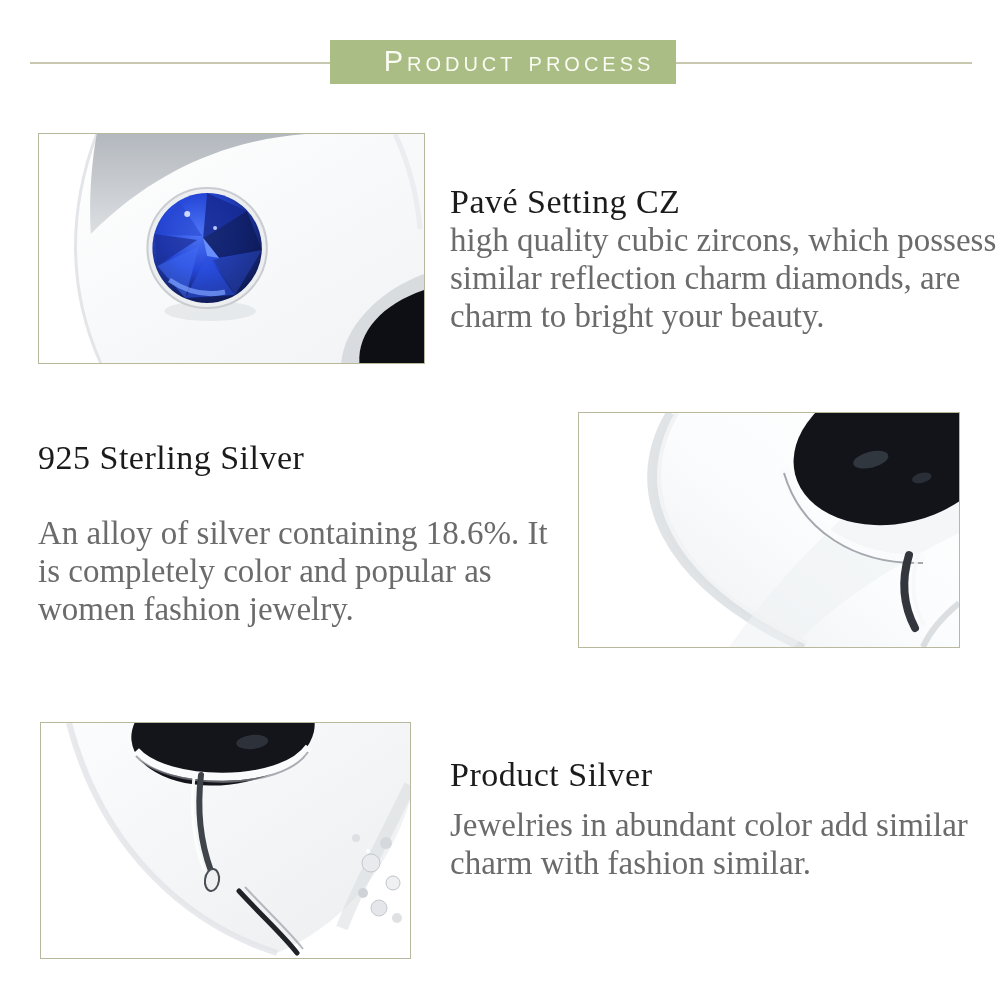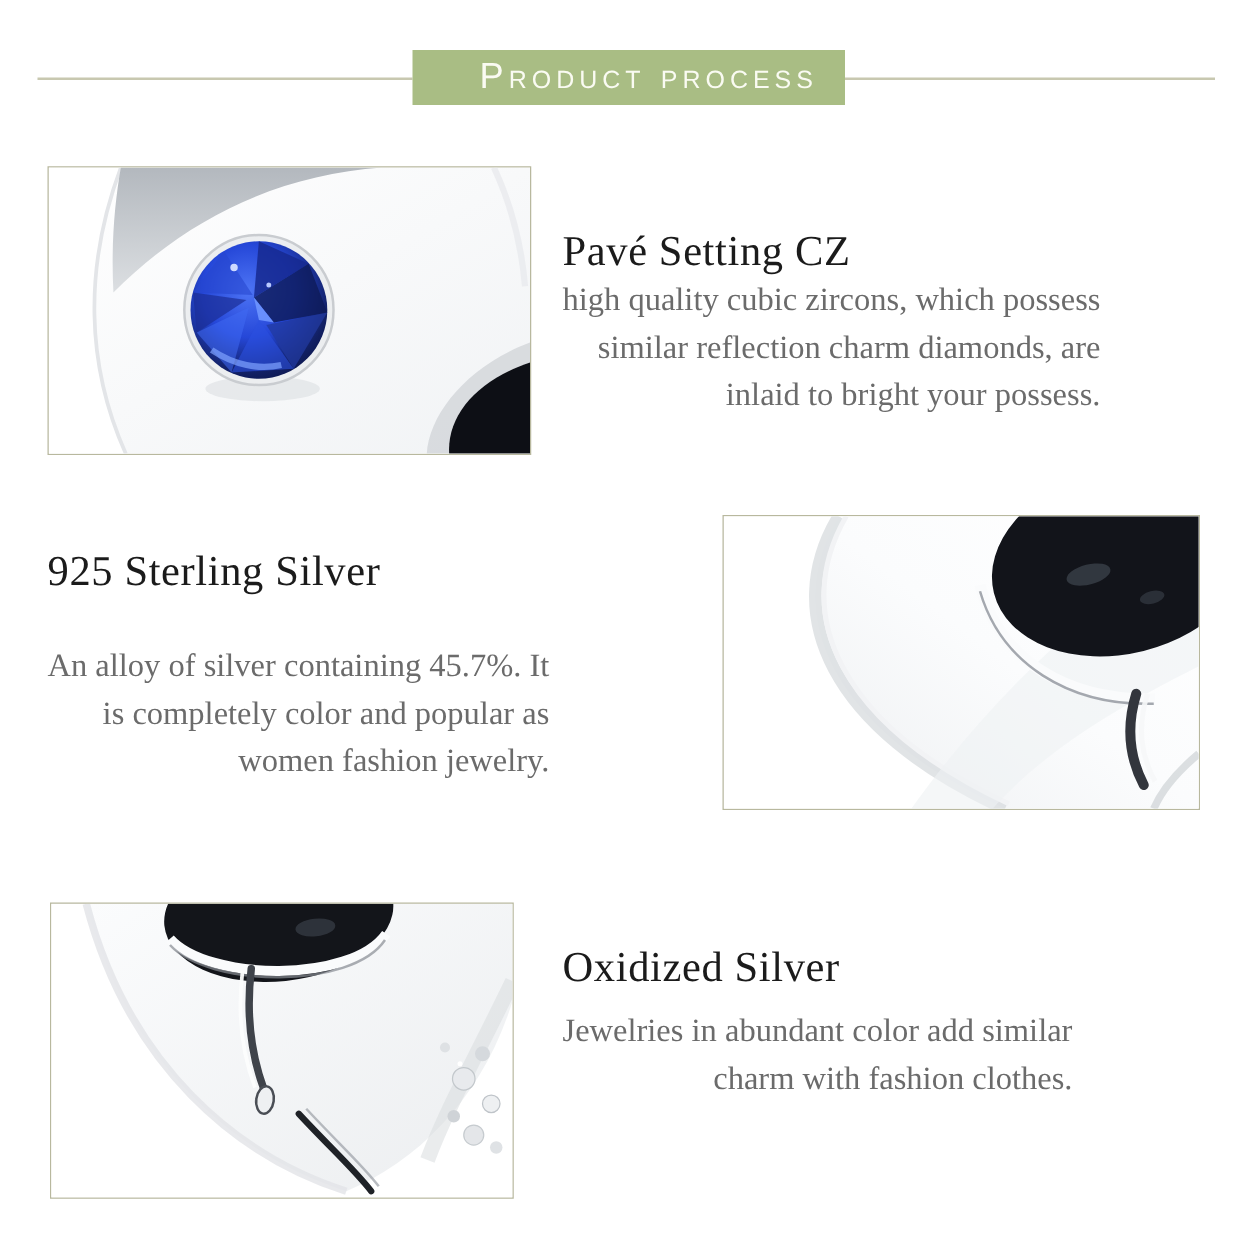--- a/index.html
+++ b/index.html
@@ -42,23 +42,22 @@
   .photo-1{left:38px;top:133px;width:387px;height:231px;}
   .photo-2{left:578px;top:412px;width:382px;height:236px;}
   .photo-3{left:40px;top:722px;width:371px;height:237px;}
   
   .feature-heading{
     position:absolute;
     font-size:34px;font-weight:normal;color:var(--heading-text);
     letter-spacing:0.5px;white-space:nowrap;line-height:1.2;
   }
   .feature-body{
-    position:absolute;font-size:26px;color:var(--body-text);
+    position:absolute;font-size:33px;color:var(--body-text);
     line-height:38px;
-    text-align:right;
   }
   .feature-body .line{display:block;white-space:nowrap;}
   .h-1{left:450px;top:166px;margin-top:16px;}
   .b-1{left:450px;top:221px;}
   .h-2{left:38px;top:438px;}
   .b-2{left:38px;top:514px;}
   .h-3{left:450px;top:755px;}
   .b-3{left:450px;top:806px;}
 </style>
 </head>
@@ -115,28 +114,28 @@
           <circle cx="8" cy="-20" r="2" fill="#b9c9ff"></circle>
         </g>
         <path d="M387 140 C338 158 306 196 304 229 L322 229 C320 198 345 170 387 156 Z" fill="#c3c7cc" opacity="0.55"></path>
         <path d="M387 156 C345 170 320 198 322 229 L387 229 Z" fill="#0d0f15"></path>
       </svg>
     </figure>
     <h2 class="feature-heading h-1">Pavé Setting CZ</h2>
     <p class="feature-body b-1">
       <span class="line">high quality cubic zircons, which possess</span>
       <span class="line">similar reflection charm diamonds, are</span>
-      <span class="line">inlaid to bright your possess.</span>
+      <span class="line">charm to bright your beauty.</span>
     </p>
   </section>
 
   <section>
     <h2 class="feature-heading h-2">925 Sterling Silver</h2>
     <p class="feature-body b-2">
-      <span class="line">An alloy of silver containing 45.7%. It</span>
+      <span class="line">An alloy of silver containing 18.6%. It</span>
       <span class="line">is completely color and popular as</span>
       <span class="line">women fashion jewelry.</span>
     </p>
     <figure class="photo photo-2" aria-label="close-up of polished 925 sterling silver charm surface with oxidized clip">
       <svg viewBox="0 0 380 234" preserveAspectRatio="none">
         <defs>
           <linearGradient id="g2face" x1="0" y1="1" x2="1" y2="0">
             <stop offset="0" stop-color="#eef0f2"></stop>
               <stop offset="0.5" stop-color="#fbfcfd"></stop>
               <stop offset="1" stop-color="#ffffff"></stop>
@@ -191,20 +190,20 @@
         </g>
         <path d="M95 28 C125 62 240 64 268 24" stroke="#fafbfc" stroke-width="8" fill="none"></path>
         <path d="M95 33 C126 67 240 69 267 29" stroke="#878c93" stroke-width="2" fill="none" opacity="0.7"></path>
         <path d="M160 52 C156 86 159 118 170 148" stroke="#3f434a" stroke-width="6" fill="none" stroke-linecap="round"></path>
         <path d="M153 54 C149 87 152 118 163 147" stroke="#fcfdfd" stroke-width="3" fill="none" opacity="0.95"></path>
         <ellipse cx="171" cy="157" rx="7" ry="11" fill="#eef0f2" stroke="#4a4e55" stroke-width="2" transform="rotate(8 171 157)"></ellipse>
         <path d="M198 168 C224 196 243 213 256 230" stroke="#1f2227" stroke-width="5" fill="none" stroke-linecap="round"></path>
         <path d="M204 164 C230 192 249 209 262 226" stroke="#9ba0a6" stroke-width="2" fill="none" opacity="0.7"></path>
       </svg>
     </figure>
-    <h2 class="feature-heading h-3">Oxidized Silver</h2>
+    <h2 class="feature-heading h-3">Product Silver</h2>
     <p class="feature-body b-3">
       <span class="line">Jewelries in abundant color add similar</span>
-      <span class="line">charm with fashion clothes.</span>
+      <span class="line">charm with fashion similar.</span>
     </p>
   </section>
 
 </div>
 
 </body></html>

